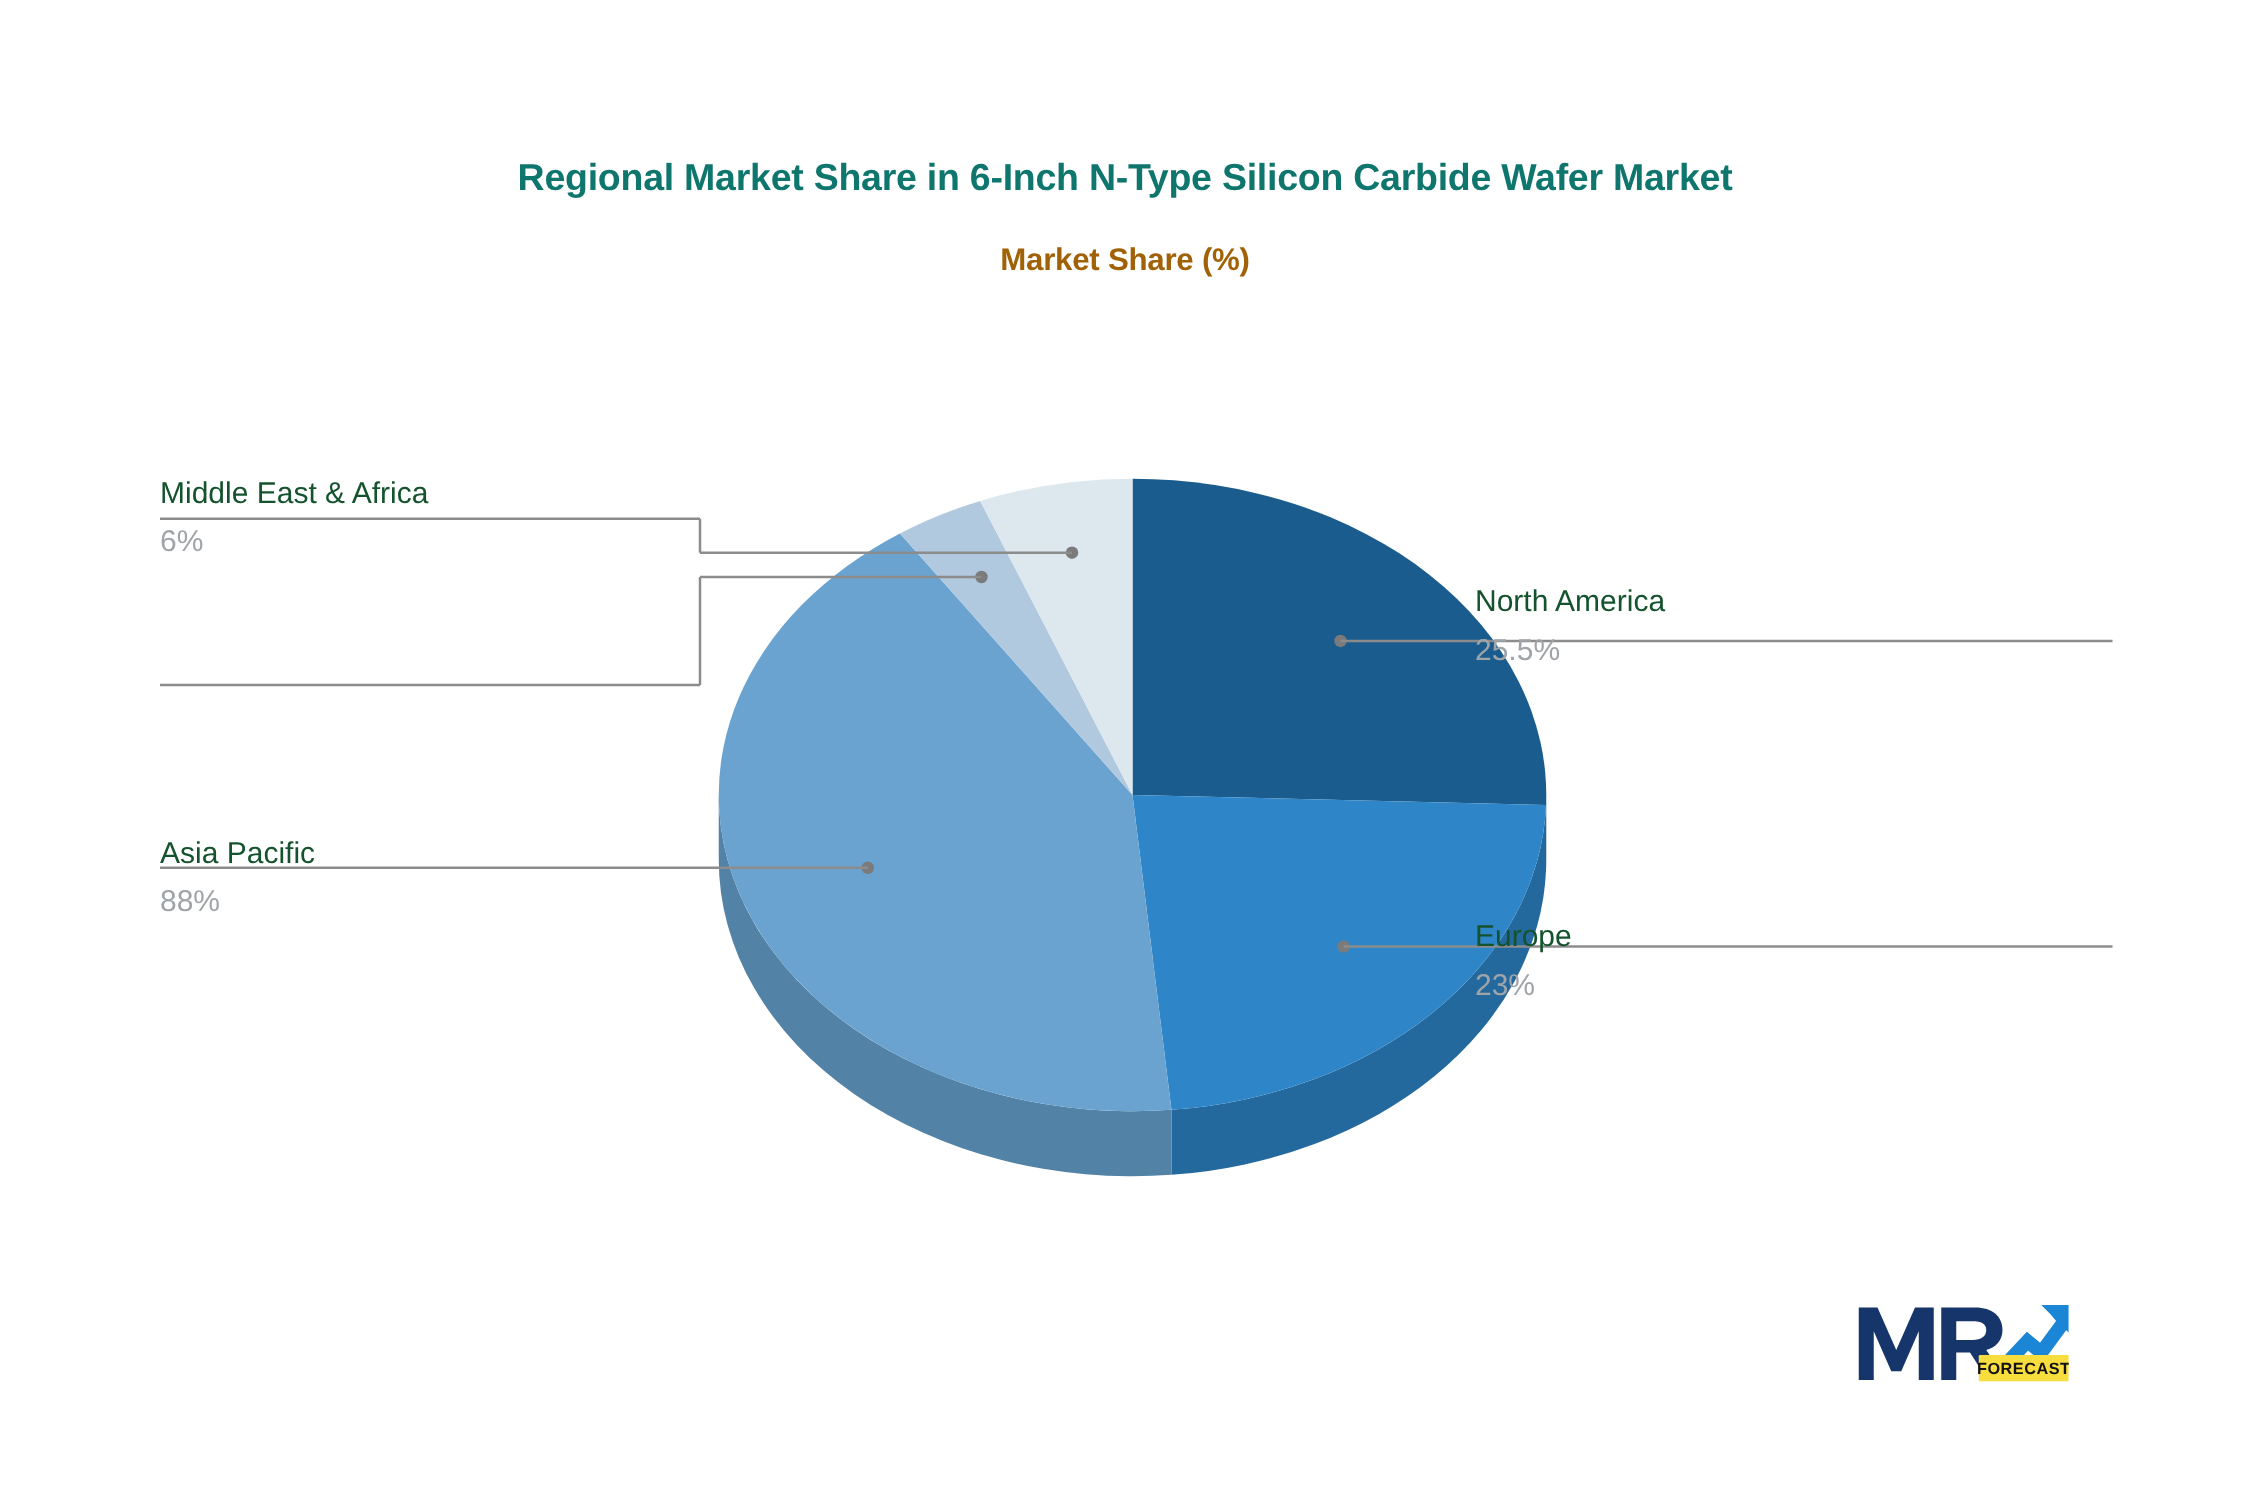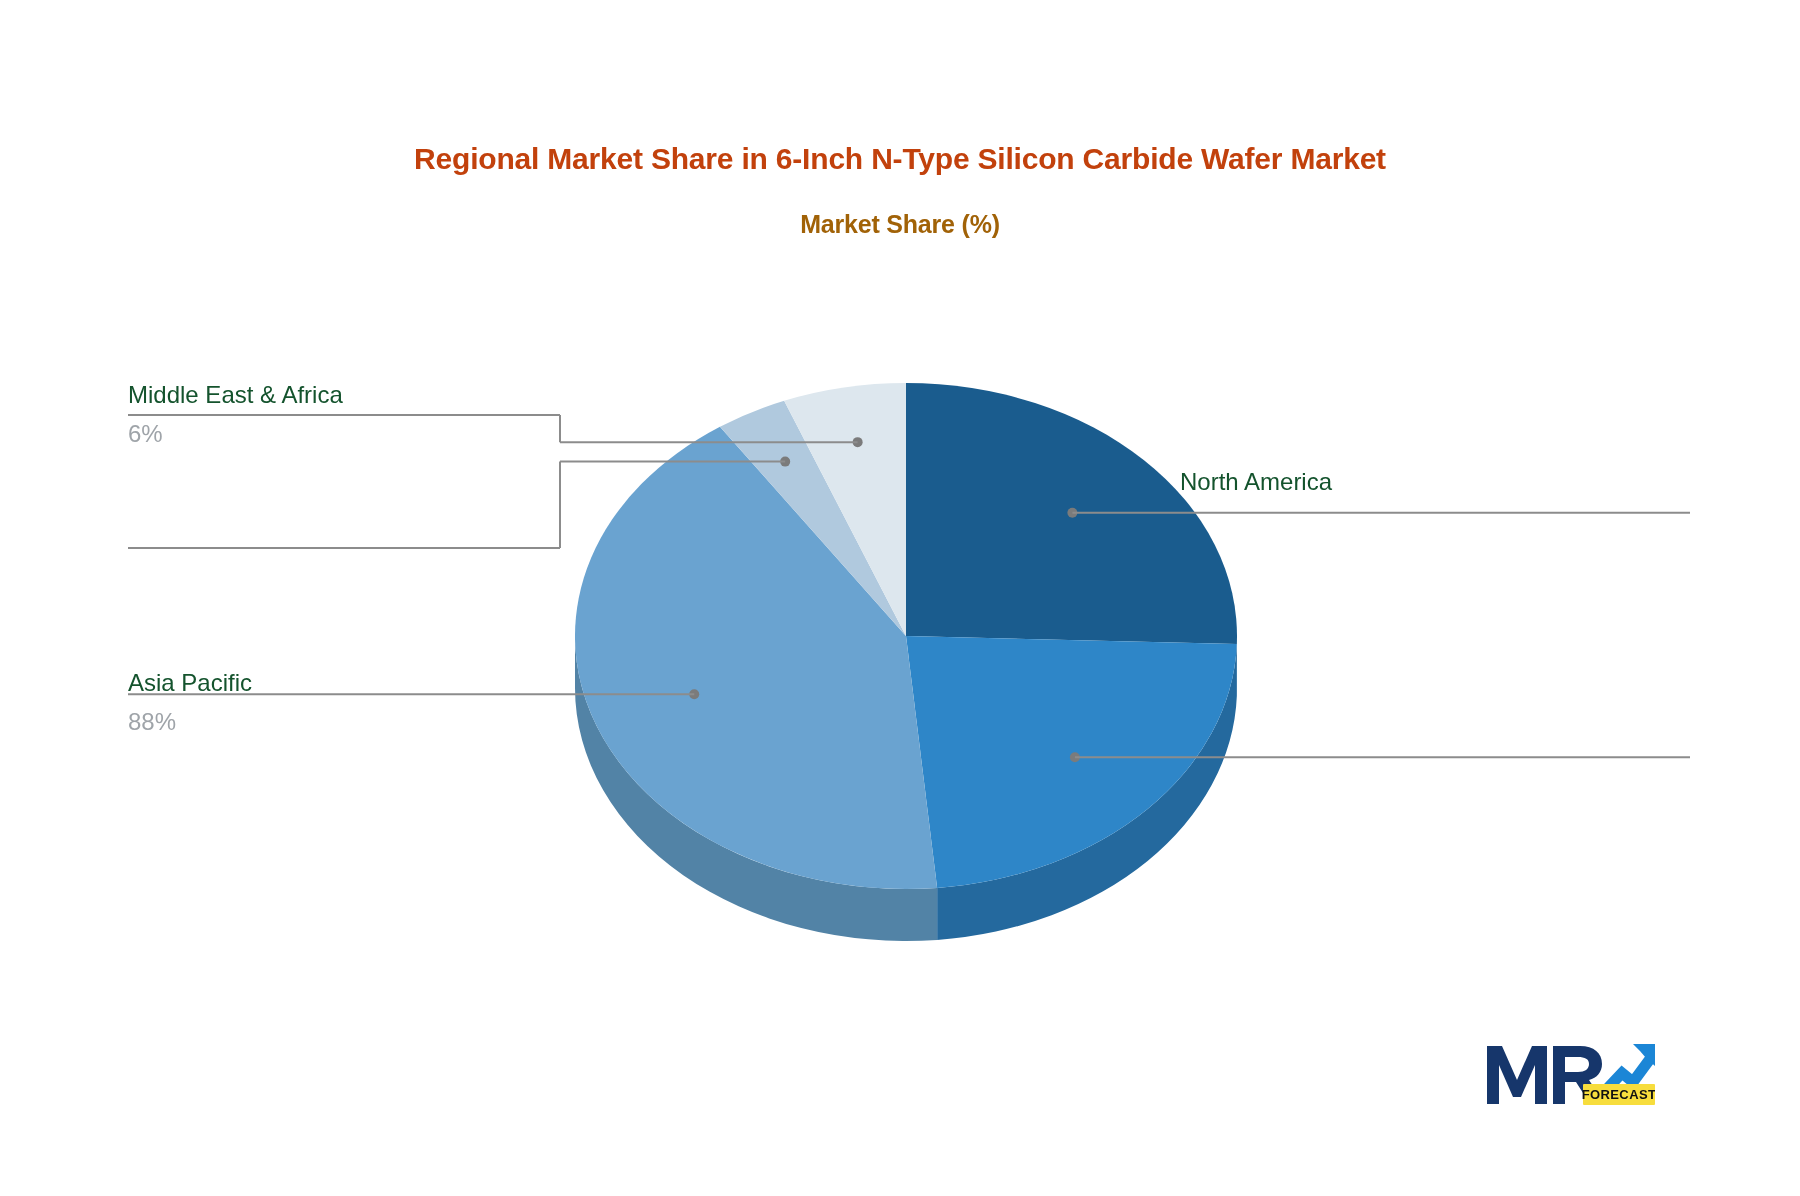--- a/index.html
+++ b/index.html
@@ -28,24 +28,24 @@
     position: absolute;
     left: 0;
     top: 125px;
     width: 1800px;
     text-align: center;
   }
   .chart-title {
     font-family: "Liberation Sans", sans-serif;
     font-size: 30px;
     font-weight: bold;
-    color: #c2410c;
+    color: #0f766e;
     letter-spacing: -0.2px;
     line-height: 1.2;
-    margin: 16px;
+    margin: 0;
     display: block;
   }
   .chart-subtitle {
     font-family: "Liberation Sans", sans-serif;
     font-size: 25px;
     font-weight: bold;
     color: #a16207;
     letter-spacing: -0.2px;
     margin: 16px;
     display: block;
@@ -138,22 +138,27 @@
   </div>
 
 
   <div class="lbl left" id="lbl-ap" style="left:128px; top:668px;">
     <span class="name">Asia Pacific</span>
     <span class="val">88%</span>
   </div>
 
   <div class="lbl right" id="lbl-na" style="left:1180px; top:467px; width:510px;">
     <span class="name">North America</span>
+    <span class="val">25.5%</span>
   </div>
 
+  <div class="lbl right" id="lbl-eu" style="left:1180px; top:735px; width:510px;">
+    <span class="name">Europe</span>
+    <span class="val">23%</span>
+  </div>
 
   <svg id="logo" viewBox="0 0 172 82">
     <g>
       <path id="logo-m" d="M4 72 L4 14 L19 14 L34 48 L49 14 L64 14 L64 72 L52 72 L52 33 L38 65 L30 65 L16 33 L16 72 Z" fill="#16366b"></path>
       <path id="logo-r" d="M70 72 L70 14 L97 14 C111 14 119 21 119 32 C119 40 114 46 106 48 L122 72 L107 72 L93 50 L82 50 L82 72 Z M82 25 L82 40 L95 40 C102 40 106 37 106 32 C106 27 102 25 95 25 Z" fill="#16366b"></path>
     </g>
     <g>
       <path id="logo-arrow-line" d="M122 59 L139 41 L150 50 L167 27" fill="none" stroke-width="11" stroke-linejoin="miter" stroke-linecap="butt" stroke="#1b86d6"></path>
       <path id="logo-arrow-head" d="M150 12 L172 12 L172 34 L163 26 L157 19 Z" fill="#1b86d6"></path>
     </g>

